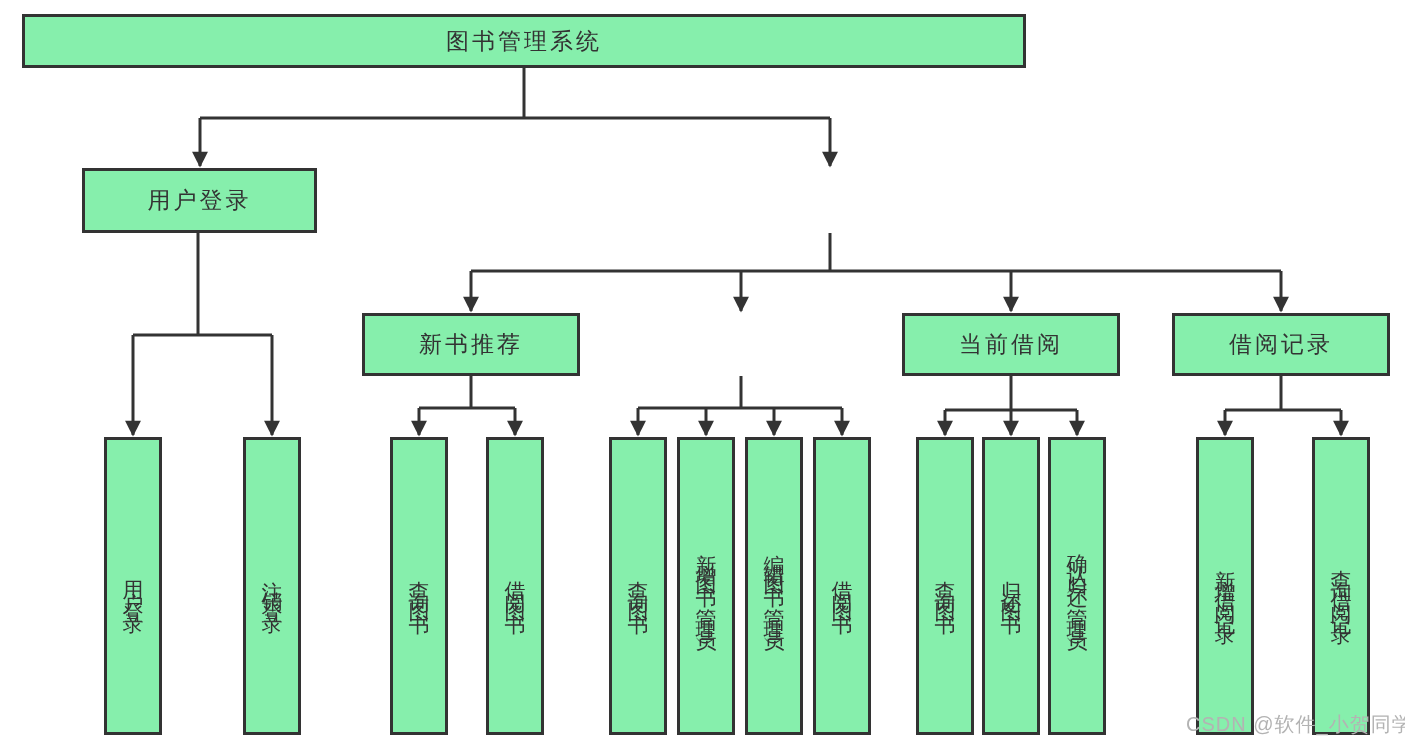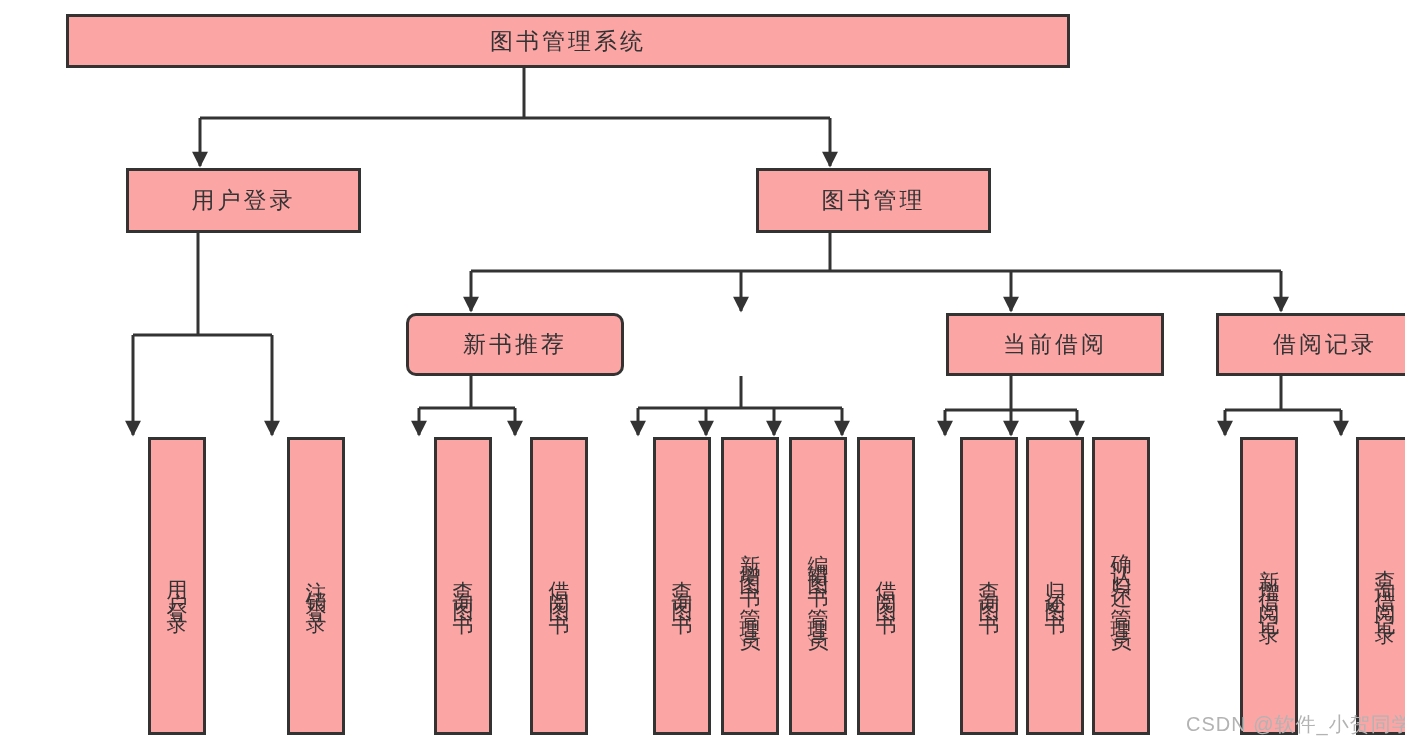--- a/index.html
+++ b/index.html
@@ -2,29 +2,29 @@
 <html><head>
 <meta charset="utf-8">
 <style>
   html,body{margin:0;padding:0;background:#ffffff;}
   #stage{
     position:relative;width:1405px;height:747px;background:#ffffff;
     font-family:"Liberation Sans",sans-serif;color:#333333;overflow:hidden;
   }
   svg.connectors{position:absolute;left:0;top:0;width:1405px;height:747px;}
   .box{
-    position:absolute;box-sizing:border-box;background:#fca5a5;
-    border:3px solid #333333;display:flex;align-items:center;justify-content:center;margin-left:44px;
+    position:absolute;box-sizing:border-box;background:#86efac;
+    border:3px solid #333333;display:flex;align-items:center;justify-content:center;
   }
   .hbox{font-size:23px;letter-spacing:3px;white-space:nowrap;}
   .root{left:22px;top:14px;width:1004px;height:54px;}
   .lvl1a{left:82px;top:168px;width:235px;height:65px;}
   .lvl1b{left:712px;top:168px;width:235px;height:65px;}
   .lvl2{top:313px;width:218px;height:63px;}
-  .l2a{left:362px;border-radius:10px;} .l2b{left:632px;} .l2c{left:902px;} .l2d{left:1172px;}
+  .l2a{left:362px;} .l2b{left:632px;} .l2c{left:902px;} .l2d{left:1172px;}
   .leaf{
     top:437px;width:58px;height:298px;font-size:21px;
     writing-mode:vertical-rl;text-orientation:mixed;letter-spacing:11px;
   }
   .f1{left:104px;} .f2{left:243px;} .f3{left:390px;} .f4{left:486px;}
   .f5{left:609px;} .f6{left:677px;} .f7{left:745px;} .f8{left:813px;}
   .f9{left:916px;} .f10{left:982px;} .f11{left:1048px;}
   .f12{left:1196px;} .f13{left:1312px;}
   .watermark{
     position:absolute;left:1186px;top:711px;font-size:20px;color:#b3b3b3;
@@ -82,21 +82,20 @@
       <path d="M1281,376 V410"></path>
       <path d="M1225,410 H1341"></path>
       <path d="M1225,410 V435" marker-end="url(#arrow)"></path>
       <path d="M1341,410 V435" marker-end="url(#arrow)"></path>
     </g>
   </svg>
 
   <div class="box hbox root">图书管理系统</div>
 
   <div class="box hbox lvl1a">用户登录</div>
-  <div class="box hbox lvl1b">图书管理</div>
 
   <div class="box hbox lvl2 l2a">新书推荐</div>
   <div class="box hbox lvl2 l2c">当前借阅</div>
   <div class="box hbox lvl2 l2d">借阅记录</div>
 
   <div class="box leaf f1">用户登录</div>
   <div class="box leaf f2">注销登录</div>
 
   <div class="box leaf f3">查询图书</div>
   <div class="box leaf f4">借阅图书</div>

